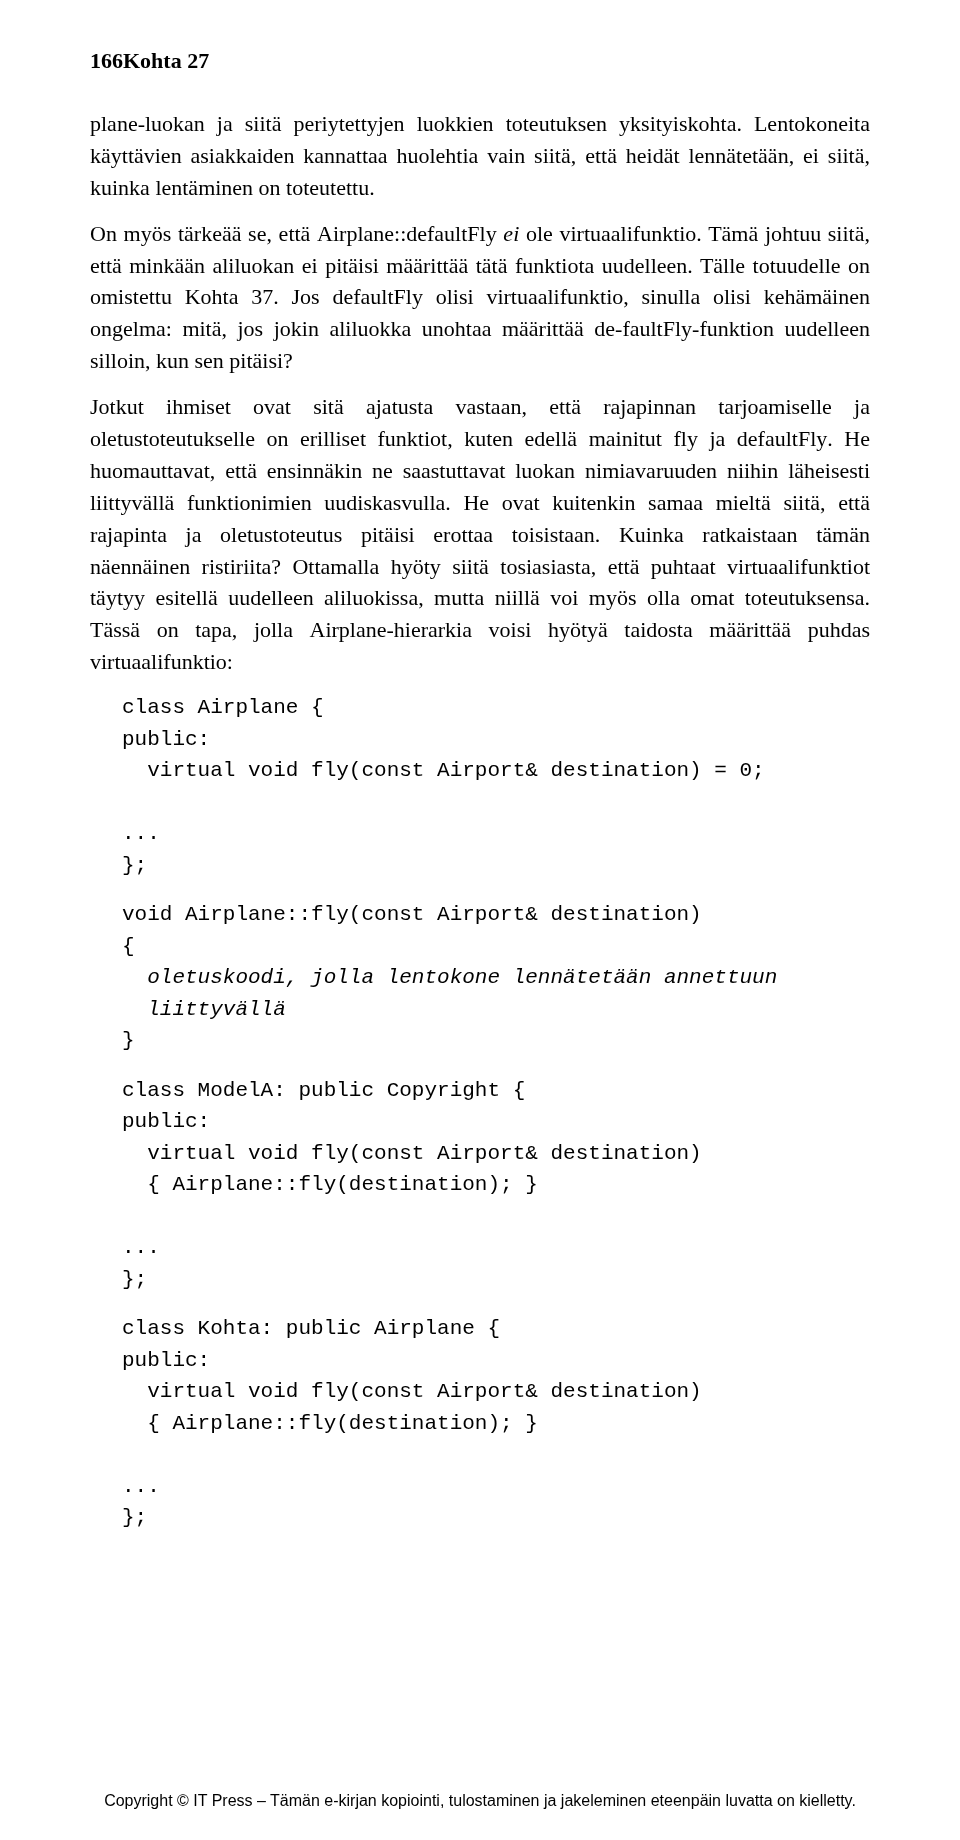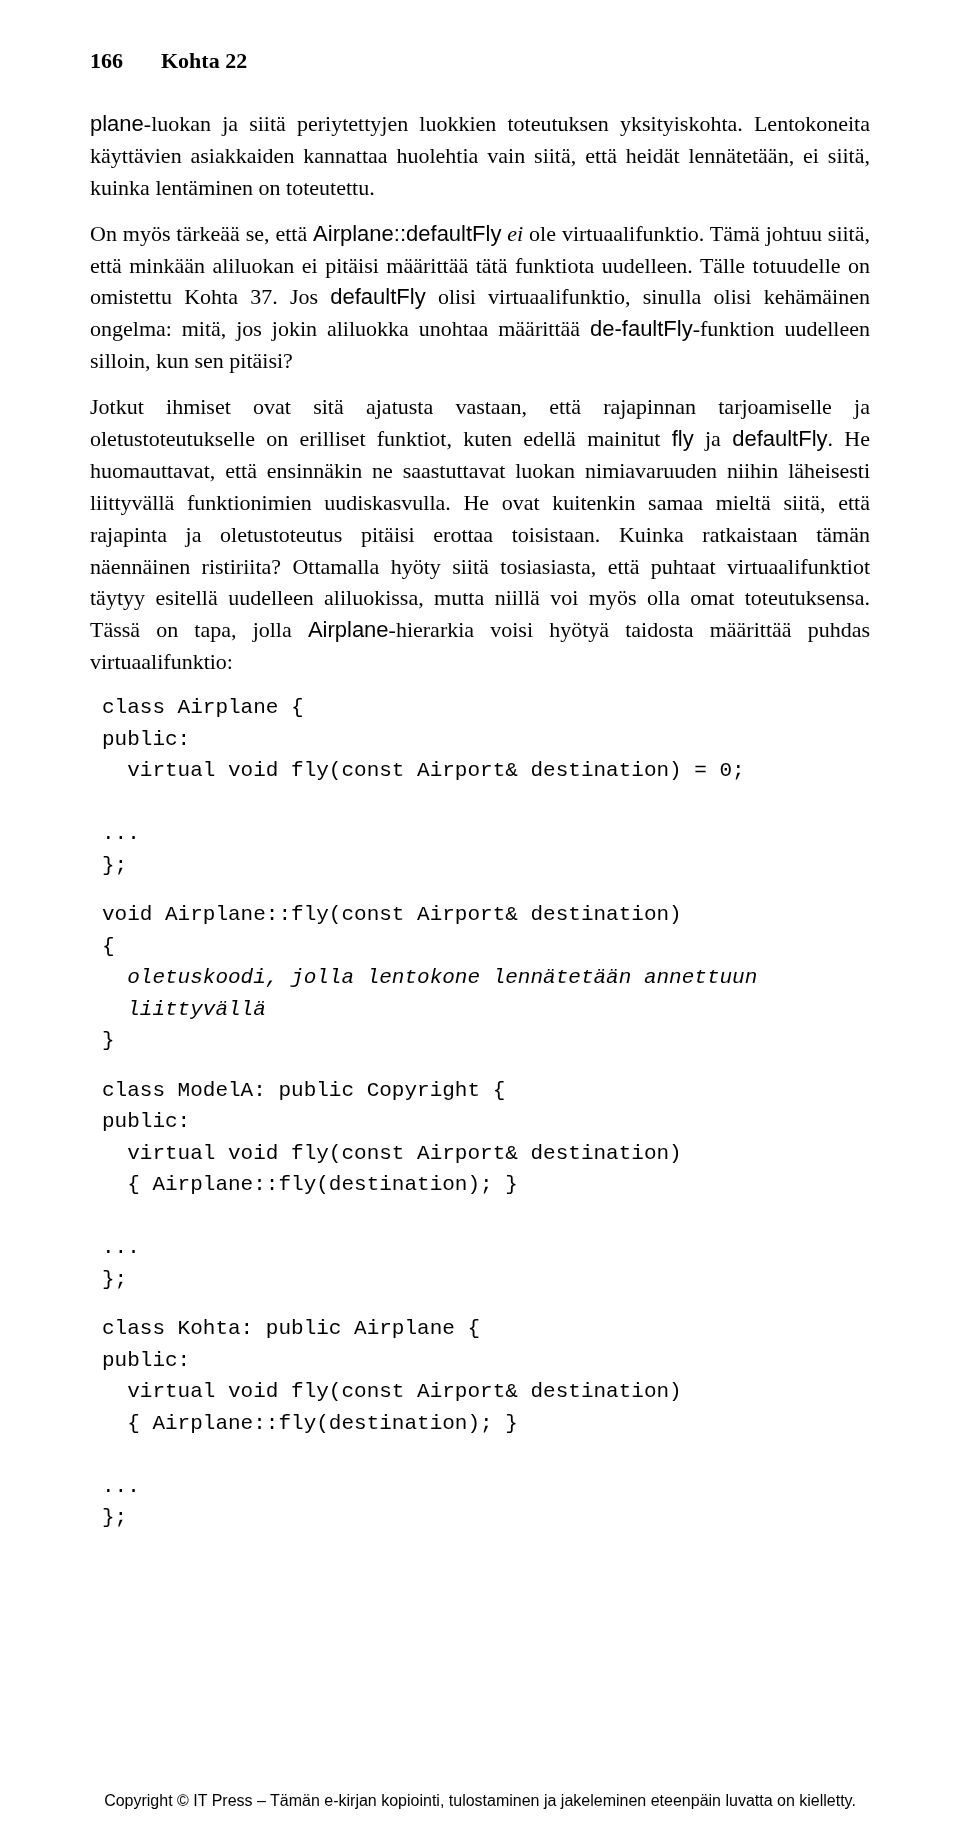--- a/index.html
+++ b/index.html
@@ -19,39 +19,38 @@
   }
   .header {
     display: flex;
     justify-content: space-between;
     font-weight: bold;
     font-size: 22px;
     margin-bottom: 34px;
   }
   .header .left {
     display: flex;
-    gap: 38px;
   }
   .para {
     font-size: 22px;
     line-height: 1.45;
     margin-bottom: 14px;
     text-align: justify;
   }
   .mono {
-    font-family: Liberation Sans, sans-serif;
+    font-family: Liberation Serif, serif;
   }
   .italic {
     font-style: italic;
   }
   .code-block {
     font-family: "Courier New", Courier, monospace;
     font-size: 21px;
     line-height: 1.5;
-    margin: 14px 0 18px 12px;
+    margin: 14px 0 18px 32px;
     white-space: pre;
   }
   .code-italic {
     font-style: italic;
   }
   .footer {
     position: absolute;
     bottom: 30px;
     left: 0;
     right: 0;
@@ -62,21 +61,21 @@
   }
 </style>
 </head>
 <body>
 
 <div class="page">
 
   <div class="header">
     <div class="left">
       <span>166</span>
-      <span>Kohta 22</span>
+      <span>Kohta 27</span>
     </div>
   </div>
 
   <div class="para">
     <span class="mono">plane</span><span>-luokan ja siitä periytettyjen luokkien toteutuksen yksityiskohta. Lentokoneita käyttävien asiakkaiden kannattaa huolehtia vain siitä, että heidät lennätetään, ei siitä, kuinka lentäminen on toteutettu.</span>
   </div>
 
   <div class="para">
     <span>On myös tärkeää se, että </span><span class="mono">Airplane::defaultFly</span><span class="italic"> ei</span><span> ole virtuaalifunktio. Tämä johtuu siitä, että minkään aliluokan ei pitäisi määrittää tätä funktiota uudelleen. Tälle totuudelle on omistettu Kohta 37. Jos </span><span class="mono">defaultFly</span><span> olisi virtuaalifunktio, sinulla olisi kehämäinen ongelma: mitä, jos jokin aliluokka unohtaa määrittää </span><span class="mono">de-faultFly</span><span>-funktion uudelleen silloin, kun sen pitäisi?</span>
   </div>

